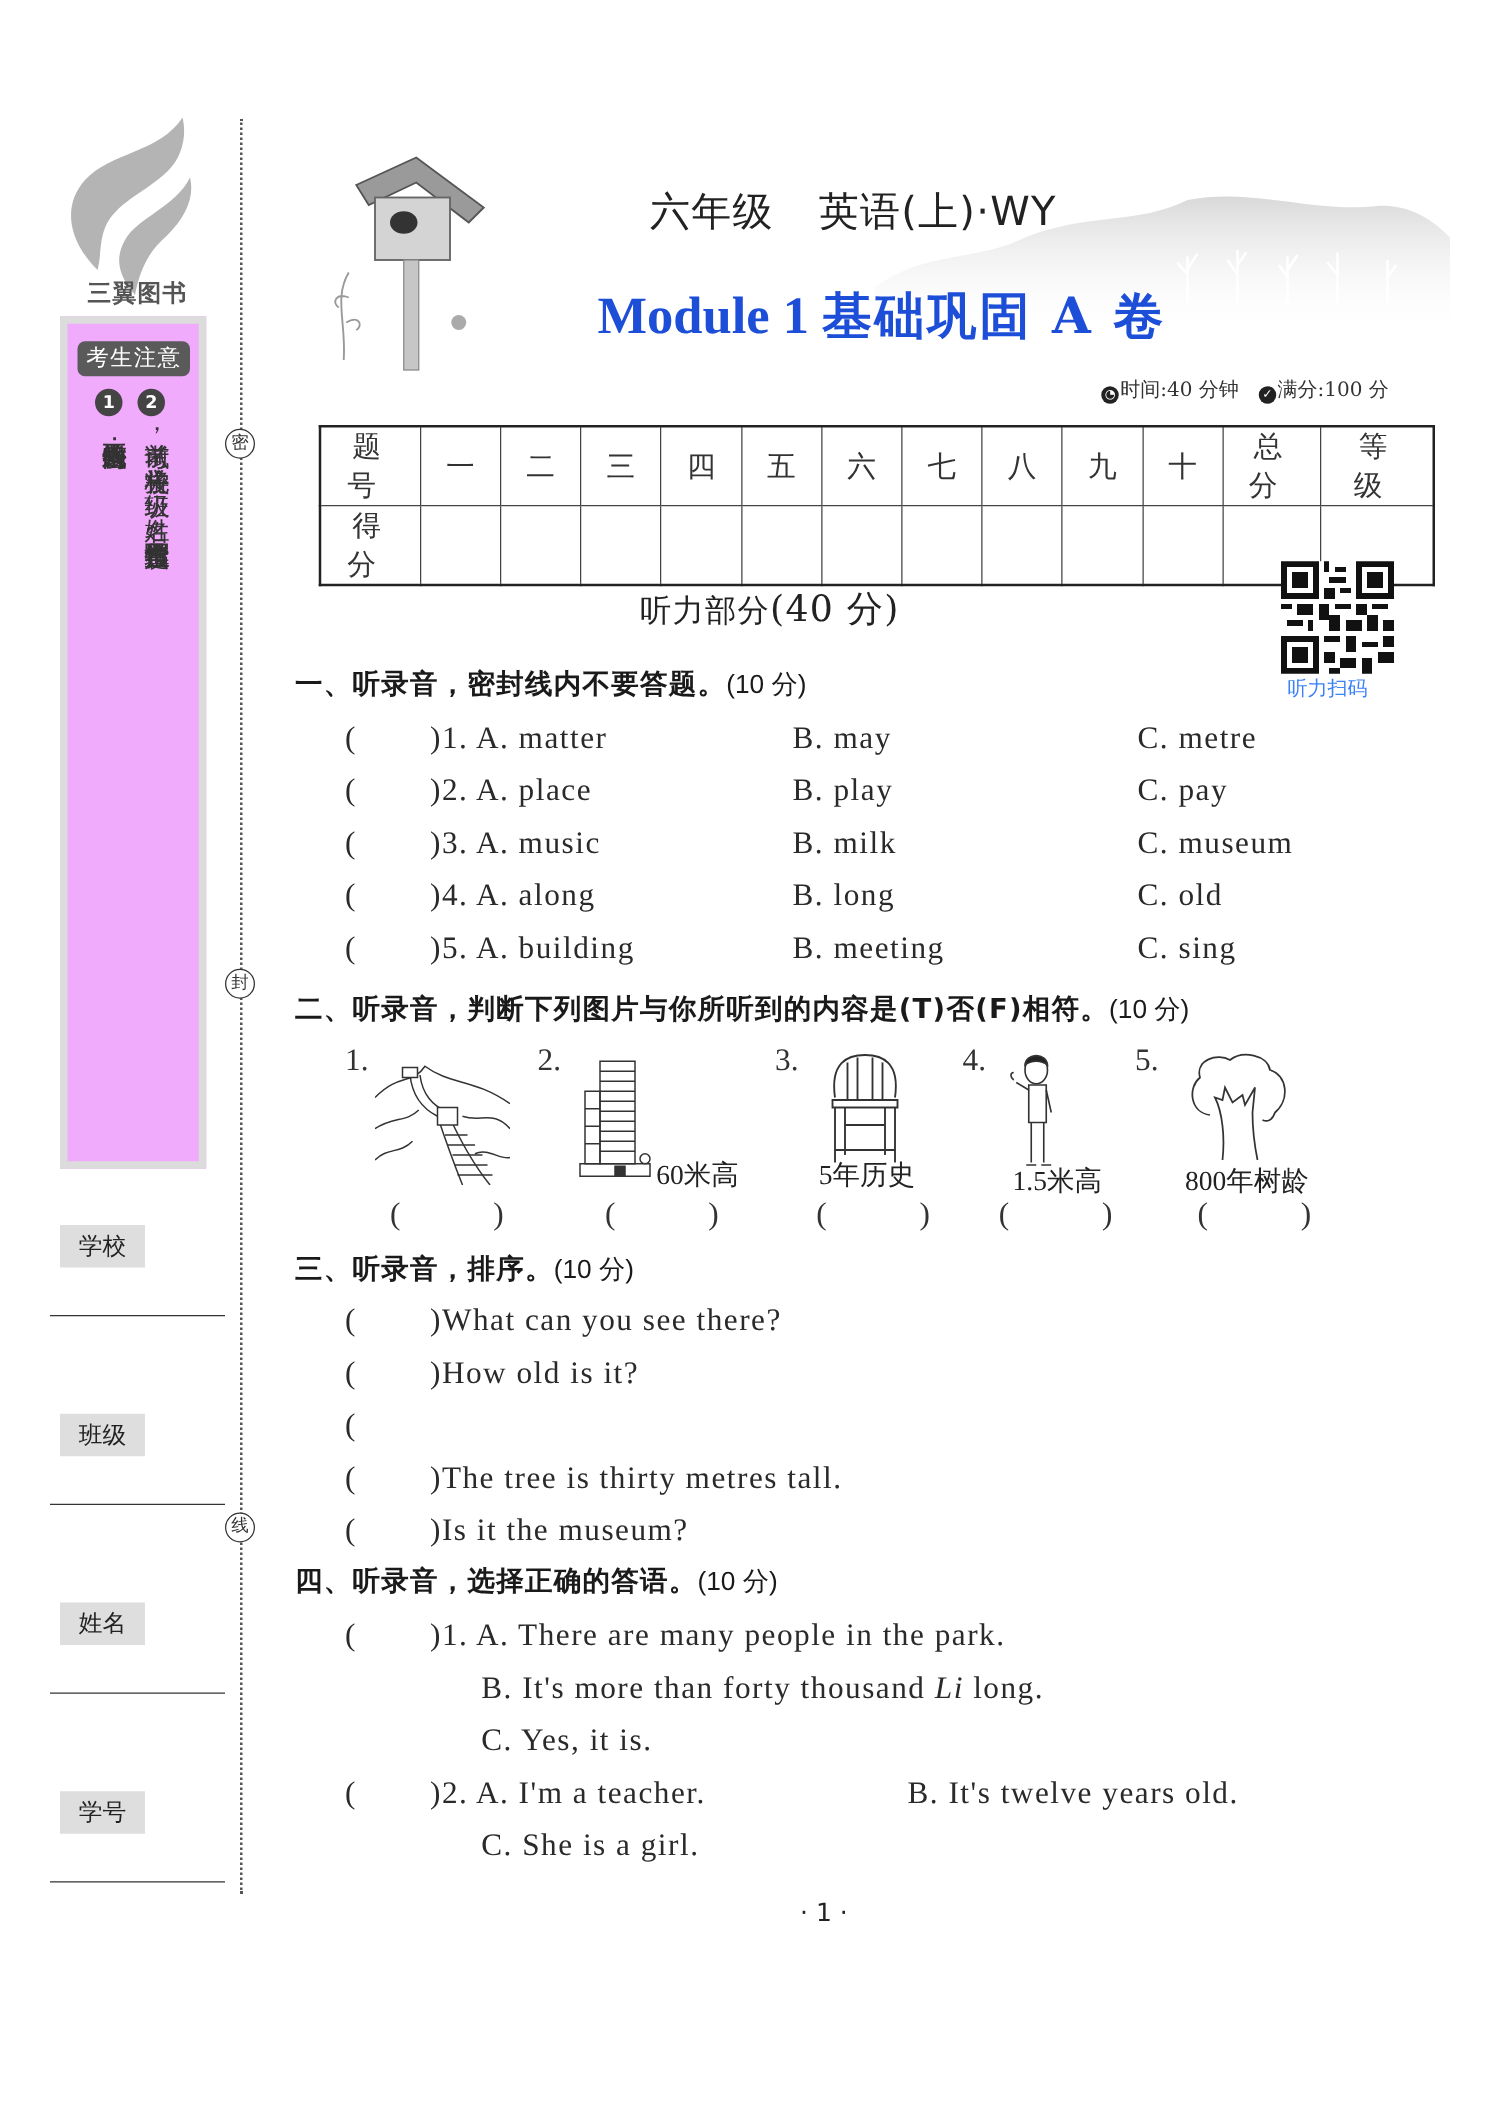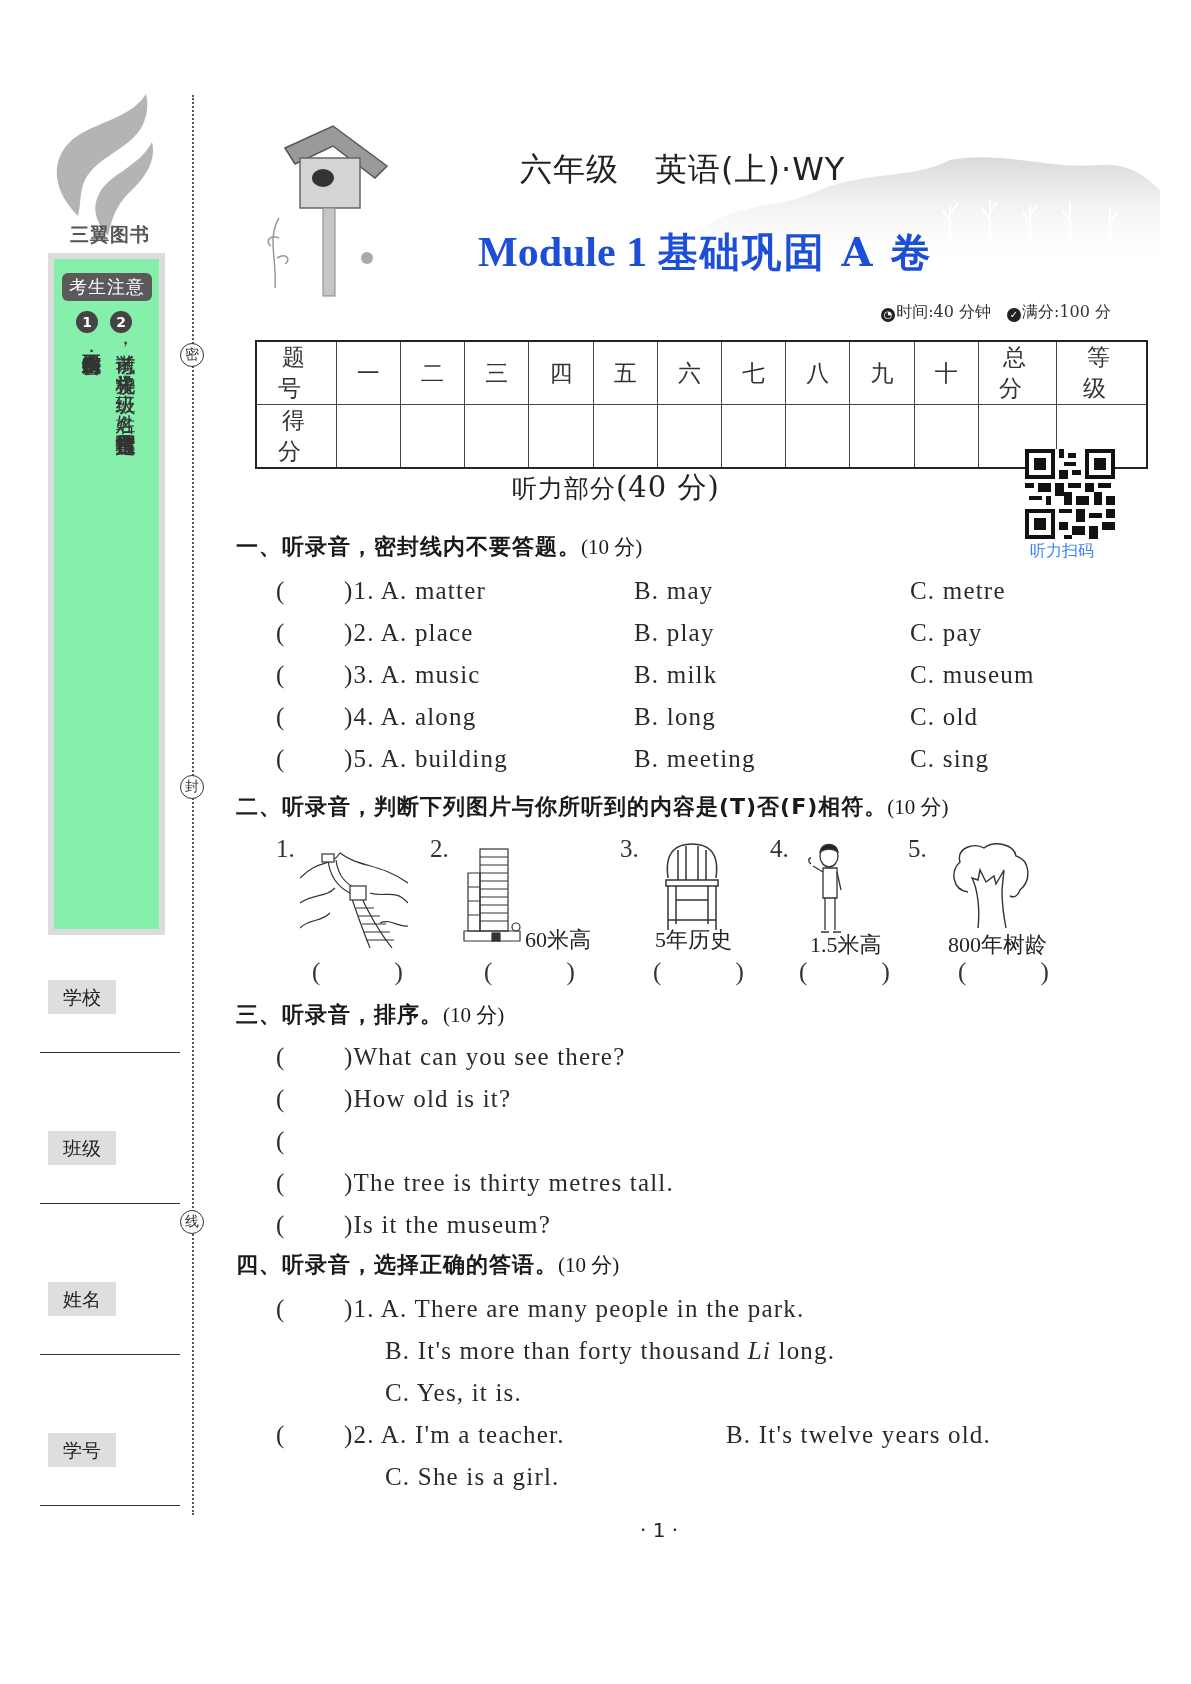--- a/index.html
+++ b/index.html
@@ -4,21 +4,21 @@
 <style>
   * { box-sizing: border-box; margin: 0; padding: 0; }
   html, body { width: 1191px; height: 1684px; background: #ffffff; overflow: hidden; }
   body { position: relative; font-family: "DejaVu Serif", "Liberation Serif", serif; color: #1e1e1e; }
 
   
   .logo { position: absolute; left: 48px; top: 92px; width: 115px; height: 150px; }
   .logo-text { position: absolute; left: 55px; top: 222px; width: 110px; text-align: center;
     font-family: "DejaVu Sans", sans-serif; font-weight: bold; font-size: 19px; color: #555; letter-spacing: 1px; }
   .notice-box { position: absolute; left: 48px; top: 253px; width: 117px; height: 682px;
-    border: 6px solid #dcdcdc; background: #86efac; }
+    border: 6px solid #dcdcdc; background: #f0abfc; }
   .notice-title { position: absolute; left: 8px; top: 14px; width: 90px; height: 28px; background: #5a5a5a;
     color: #fff; border-radius: 6px; font-family: "DejaVu Sans", sans-serif; font-size: 18px;
     text-align: center; line-height: 28px; letter-spacing: 1px; }
   .notice-col { position: absolute; top: 80px; width: 26px; font-size: 20px; line-height: 21.5px;
     writing-mode: vertical-rl; text-orientation: upright; color: #333; }
   .notice-num { position: absolute; top: 52px; width: 22px; height: 22px; border-radius: 50%;
     background: #444; color: #fff; font-family: "DejaVu Sans", sans-serif; font-size: 14px; font-weight: bold;
     text-align: center; line-height: 22px; }
   .field-label { position: absolute; left: 48px; width: 68px; height: 34px; background: #dedede;
     font-family: "DejaVu Sans", sans-serif; font-size: 19px; text-align: center; line-height: 34px; color: #222; }
@@ -54,21 +54,21 @@
   
   .part-title { position: absolute; left: 512px; top: 468px; font-family: "DejaVu Sans", sans-serif;
     font-size: 25px; color: #222; letter-spacing: 1px; }
   .part-title .num { font-family: "DejaVu Serif", serif; font-size: 29px; }
   .qr { position: absolute; left: 1023px; top: 449px; width: 94px; height: 90px; }
   .qr-label { position: absolute; left: 1030px; top: 541px; font-family: "DejaVu Sans", sans-serif;
     font-size: 16px; color: #3b82f6; }
 
   .sec-title { position: absolute; left: 236px; font-family: "DejaVu Sans", sans-serif; font-weight: bold;
     font-size: 22px; color: #1a1a1a; letter-spacing: 1px; }
-  .sec-title .pts { font-family: Liberation Serif, serif; font-weight: normal; font-size: 21px; letter-spacing: 0; text-align: right; }
+  .sec-title .pts { font-family: Liberation Sans, sans-serif; font-weight: normal; font-size: 21px; letter-spacing: 0; text-align: right; }
 
   .row { position: absolute; font-family: "Liberation Serif", serif; font-size: 25px; color: #2a2a2a;
     letter-spacing: 1.2px; white-space: nowrap; }
   .paren-l { position: absolute; left: 276px; }
   .q-a { left: 344px; }
   .q-b { left: 634px; }
   .q-c { left: 910px; }
 
   
   .pic { position: absolute; }

